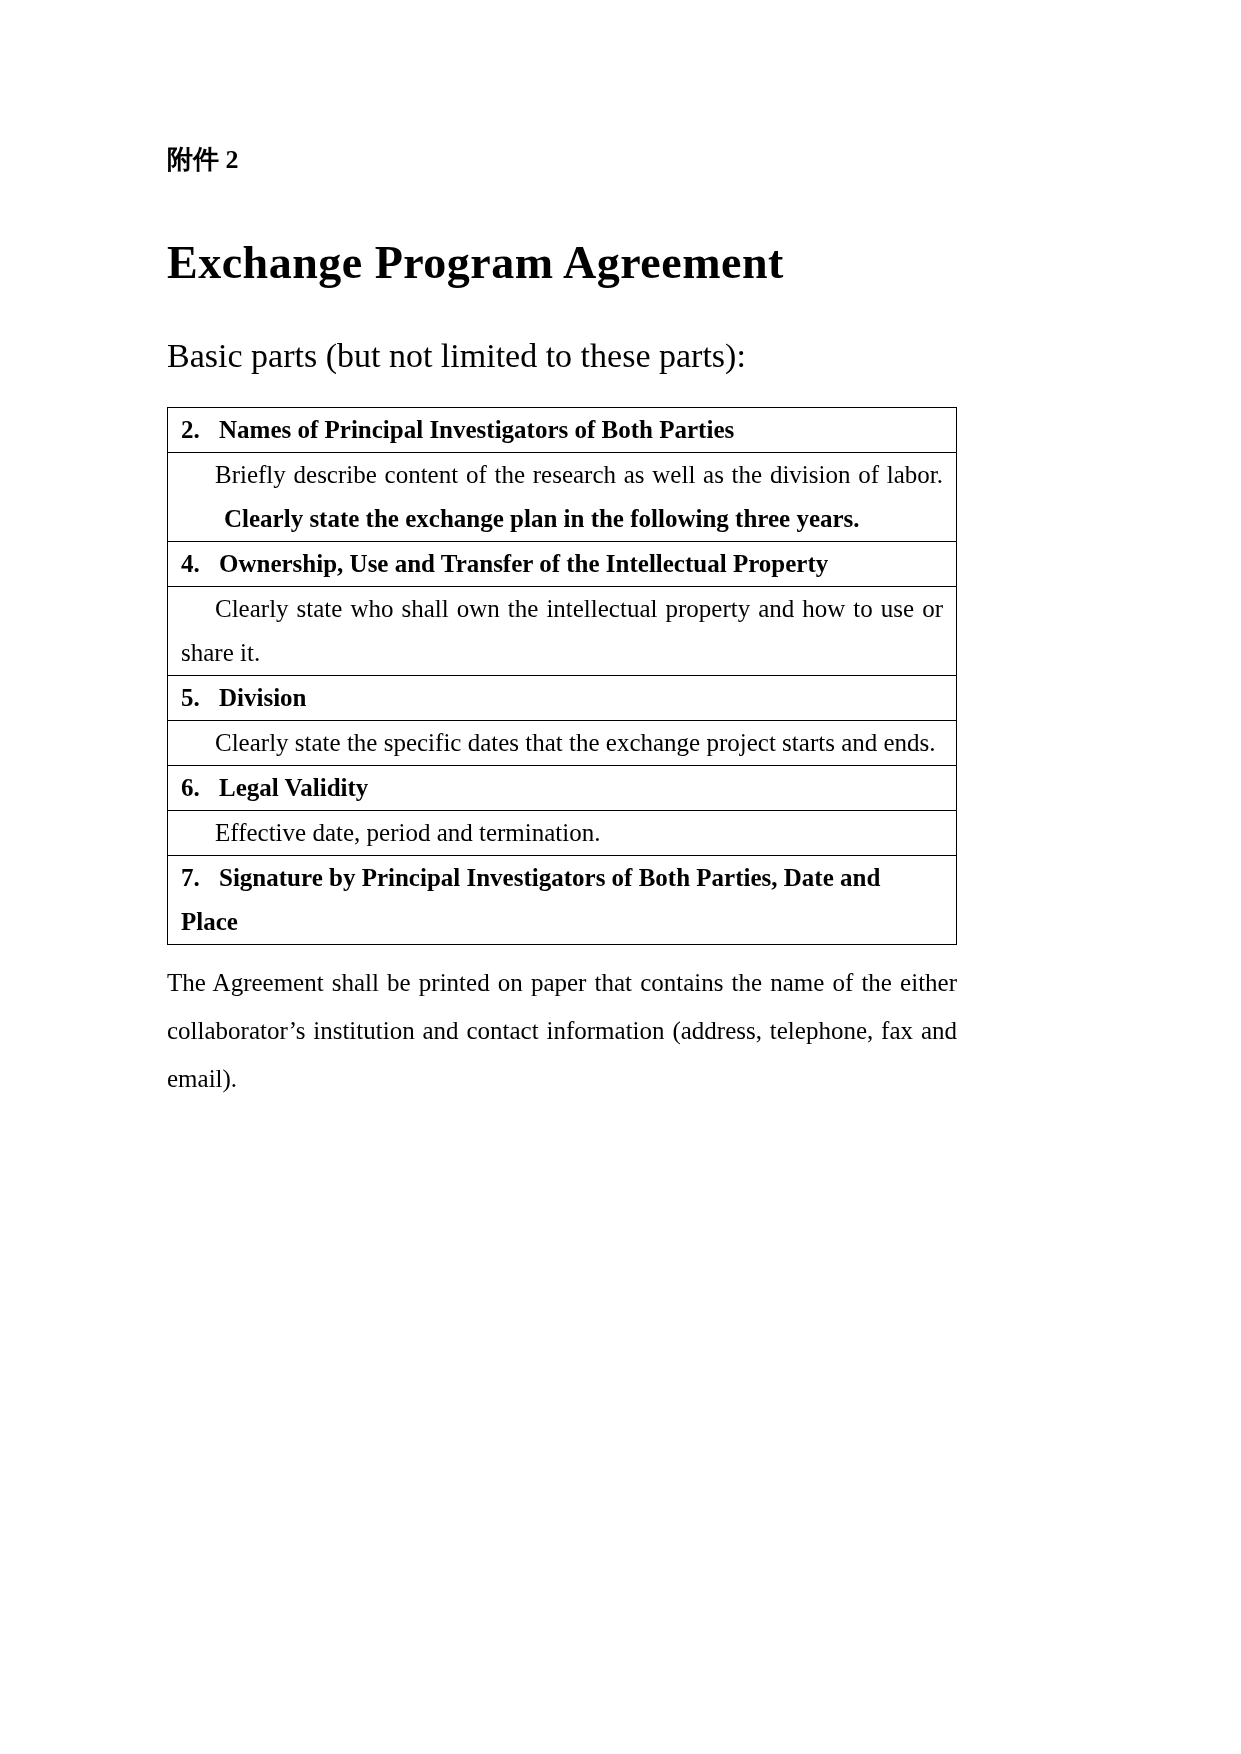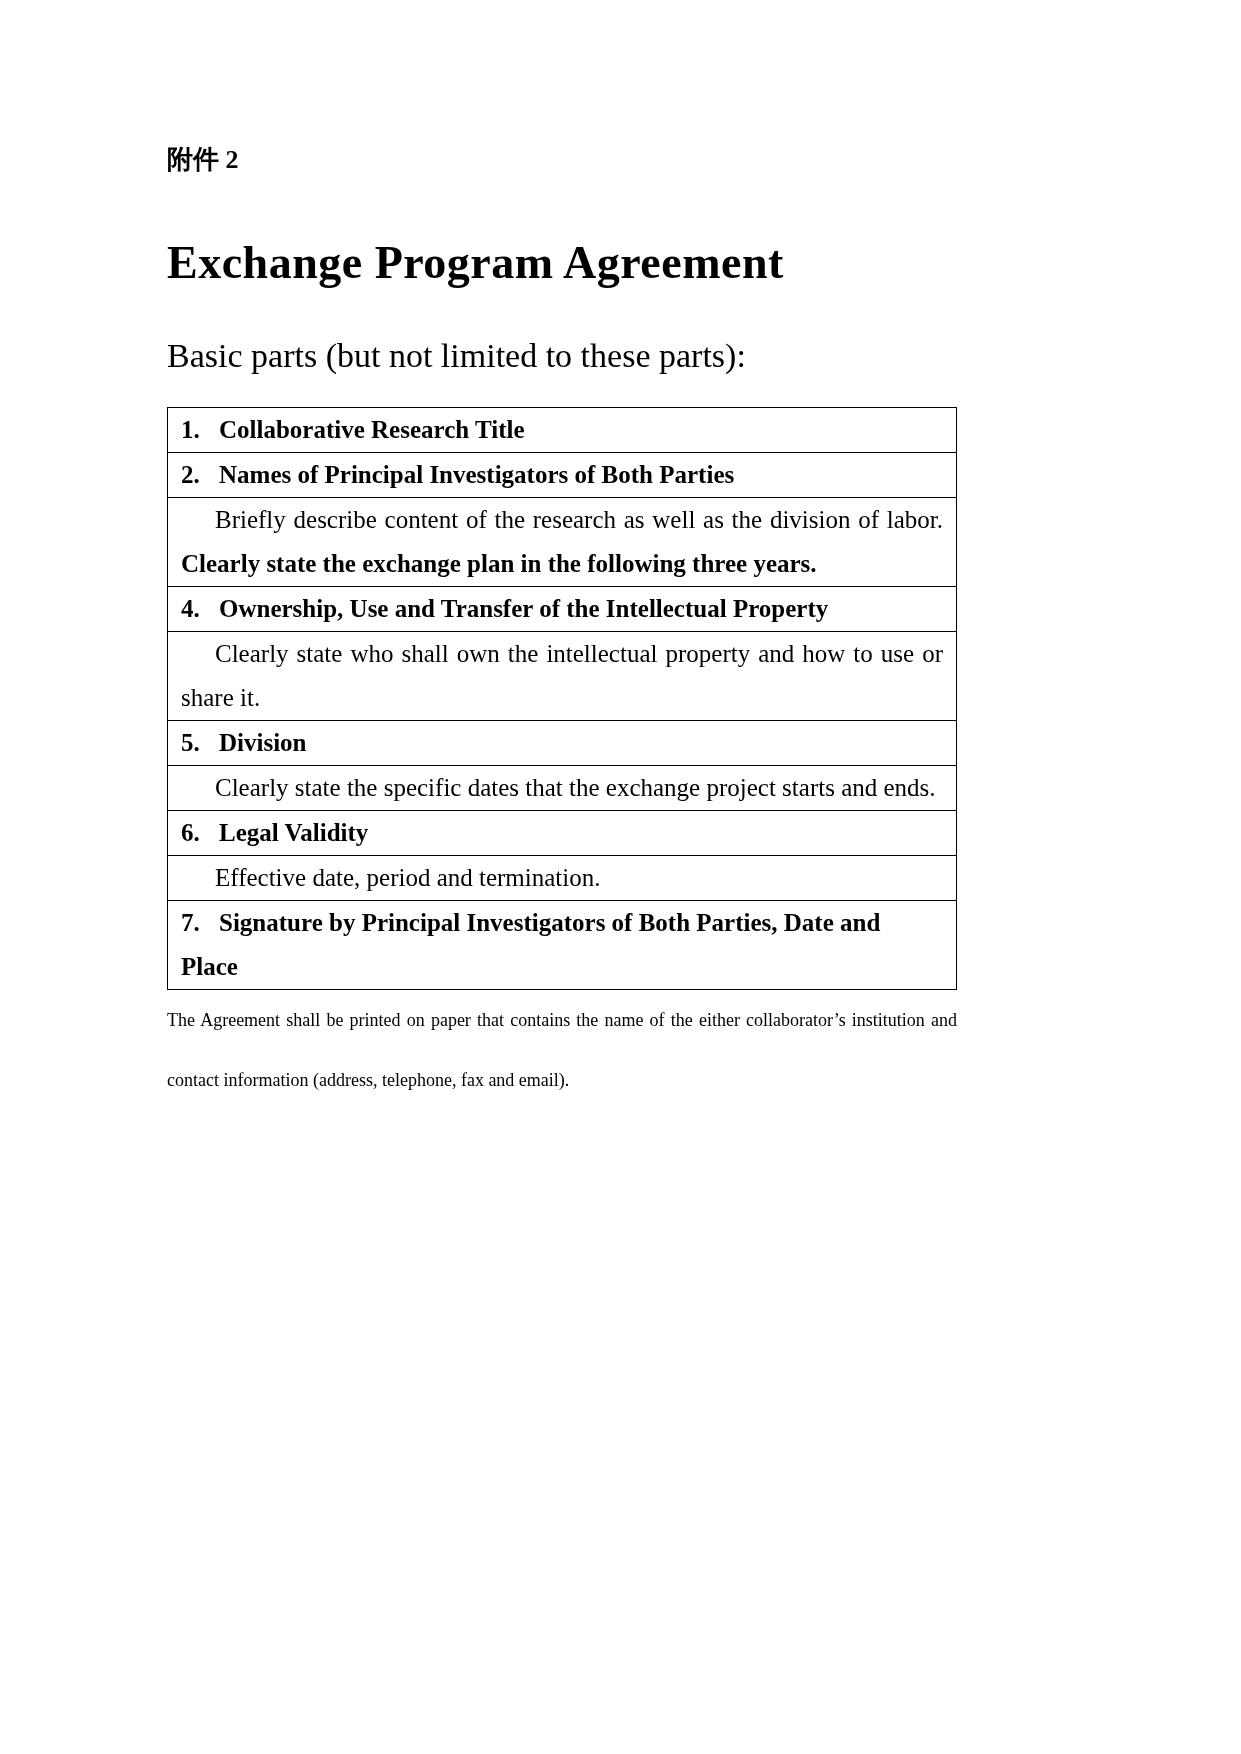--- a/index.html
+++ b/index.html
@@ -48,45 +48,43 @@
   .row.heading { font-weight: bold; }
   .row .num {
     display: inline-block;
     width: 38px;
   }
   .row.desc {
     text-indent: 34px;
     text-align: justify;
     font-weight: normal;
   }
-  .row.desc .bold { font-weight: bold; }
+  .row.desc .bold { font-weight: bold; margin-left: 43px; }
   .footer-para {
     width: 790px;
-    font-size: 18px;
-    line-height: 60px;
+    font-size: 25px;
+    line-height: 48px;
+    margin-top: 14px;
     text-align: justify;
   }
 </style>
 </head>
 <body>
 
 <div class="page">
   <div class="content">
 
     <div class="attachment">附件 2</div>
 
     <h1 class="doc-title">Exchange Program Agreement</h1>
 
     <p class="intro">Basic parts (but not limited to these parts):</p>
 
     <div class="agr-table">
 
-      <div class="row heading">
-        <span class="num">1.</span><span class="label">Collaborative Research Title</span>
-      </div>
 
       <div class="row heading">
         <span class="num">2.</span><span class="label">Names of Principal Investigators of Both Parties</span>
       </div>
 
 
       <div class="row desc">
         <span>Briefly describe content of the research as well as the division of labor. </span><span class="bold">Clearly state the exchange plan in the following three years.</span>
       </div>
 

